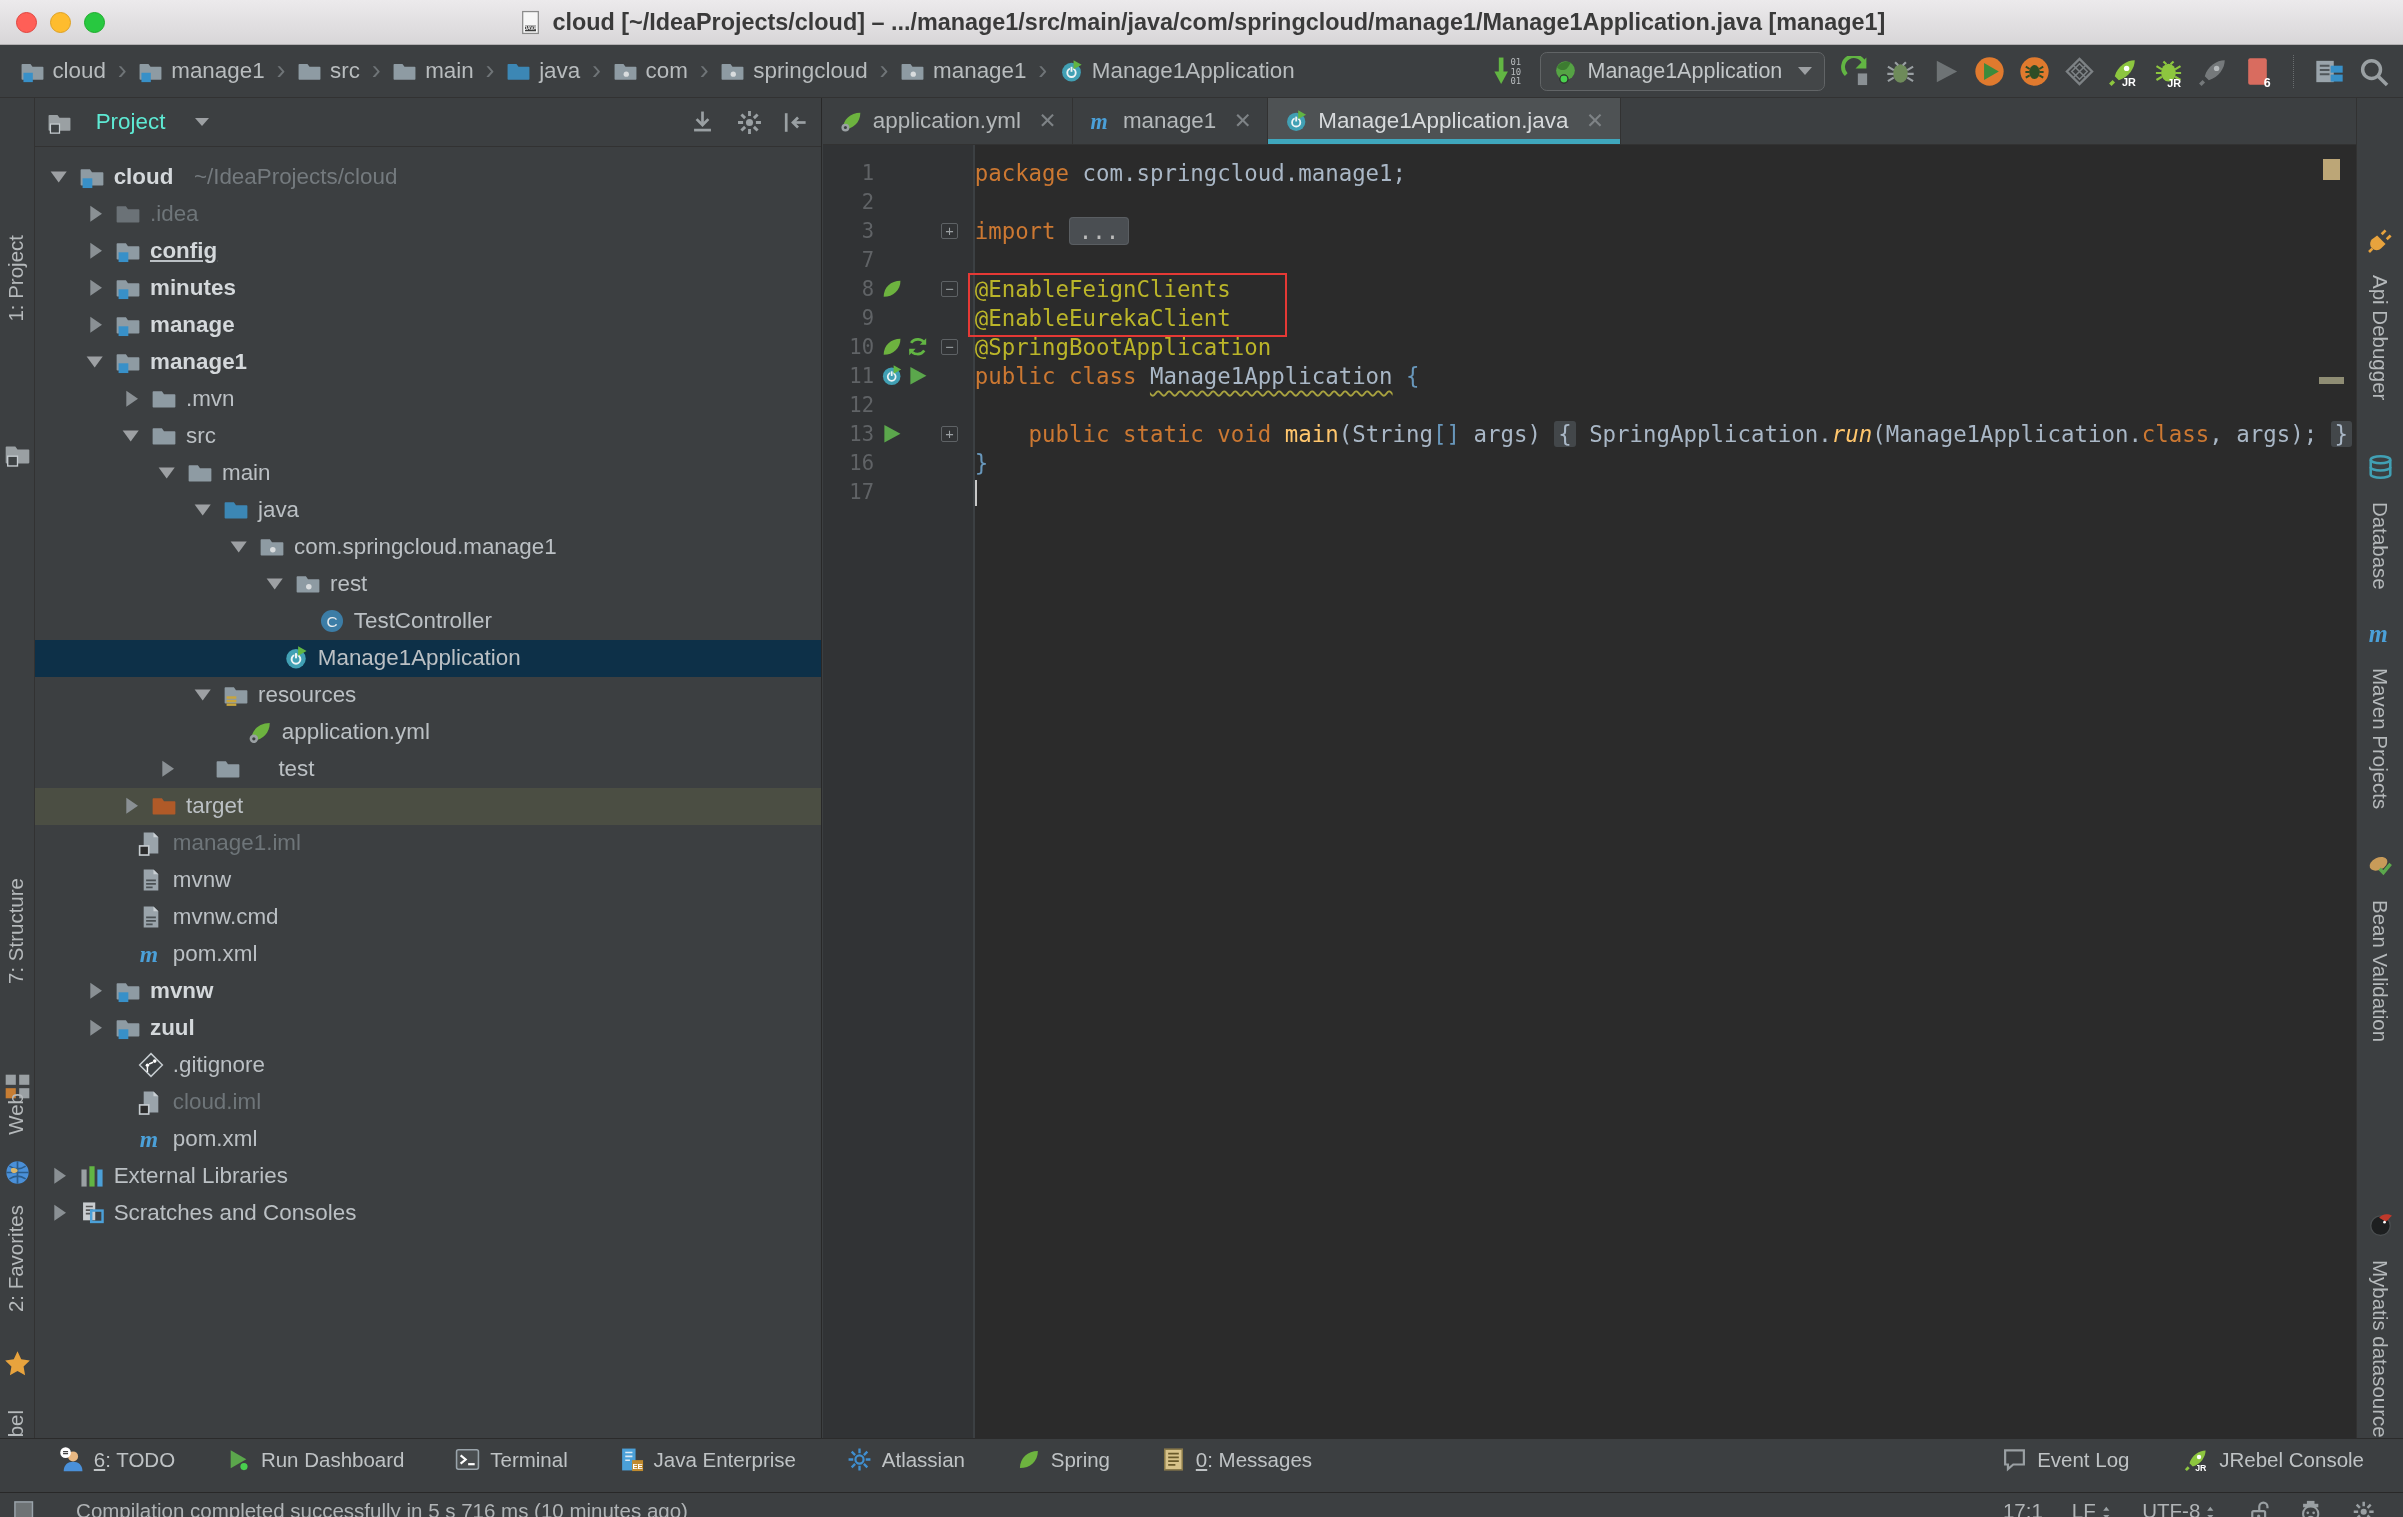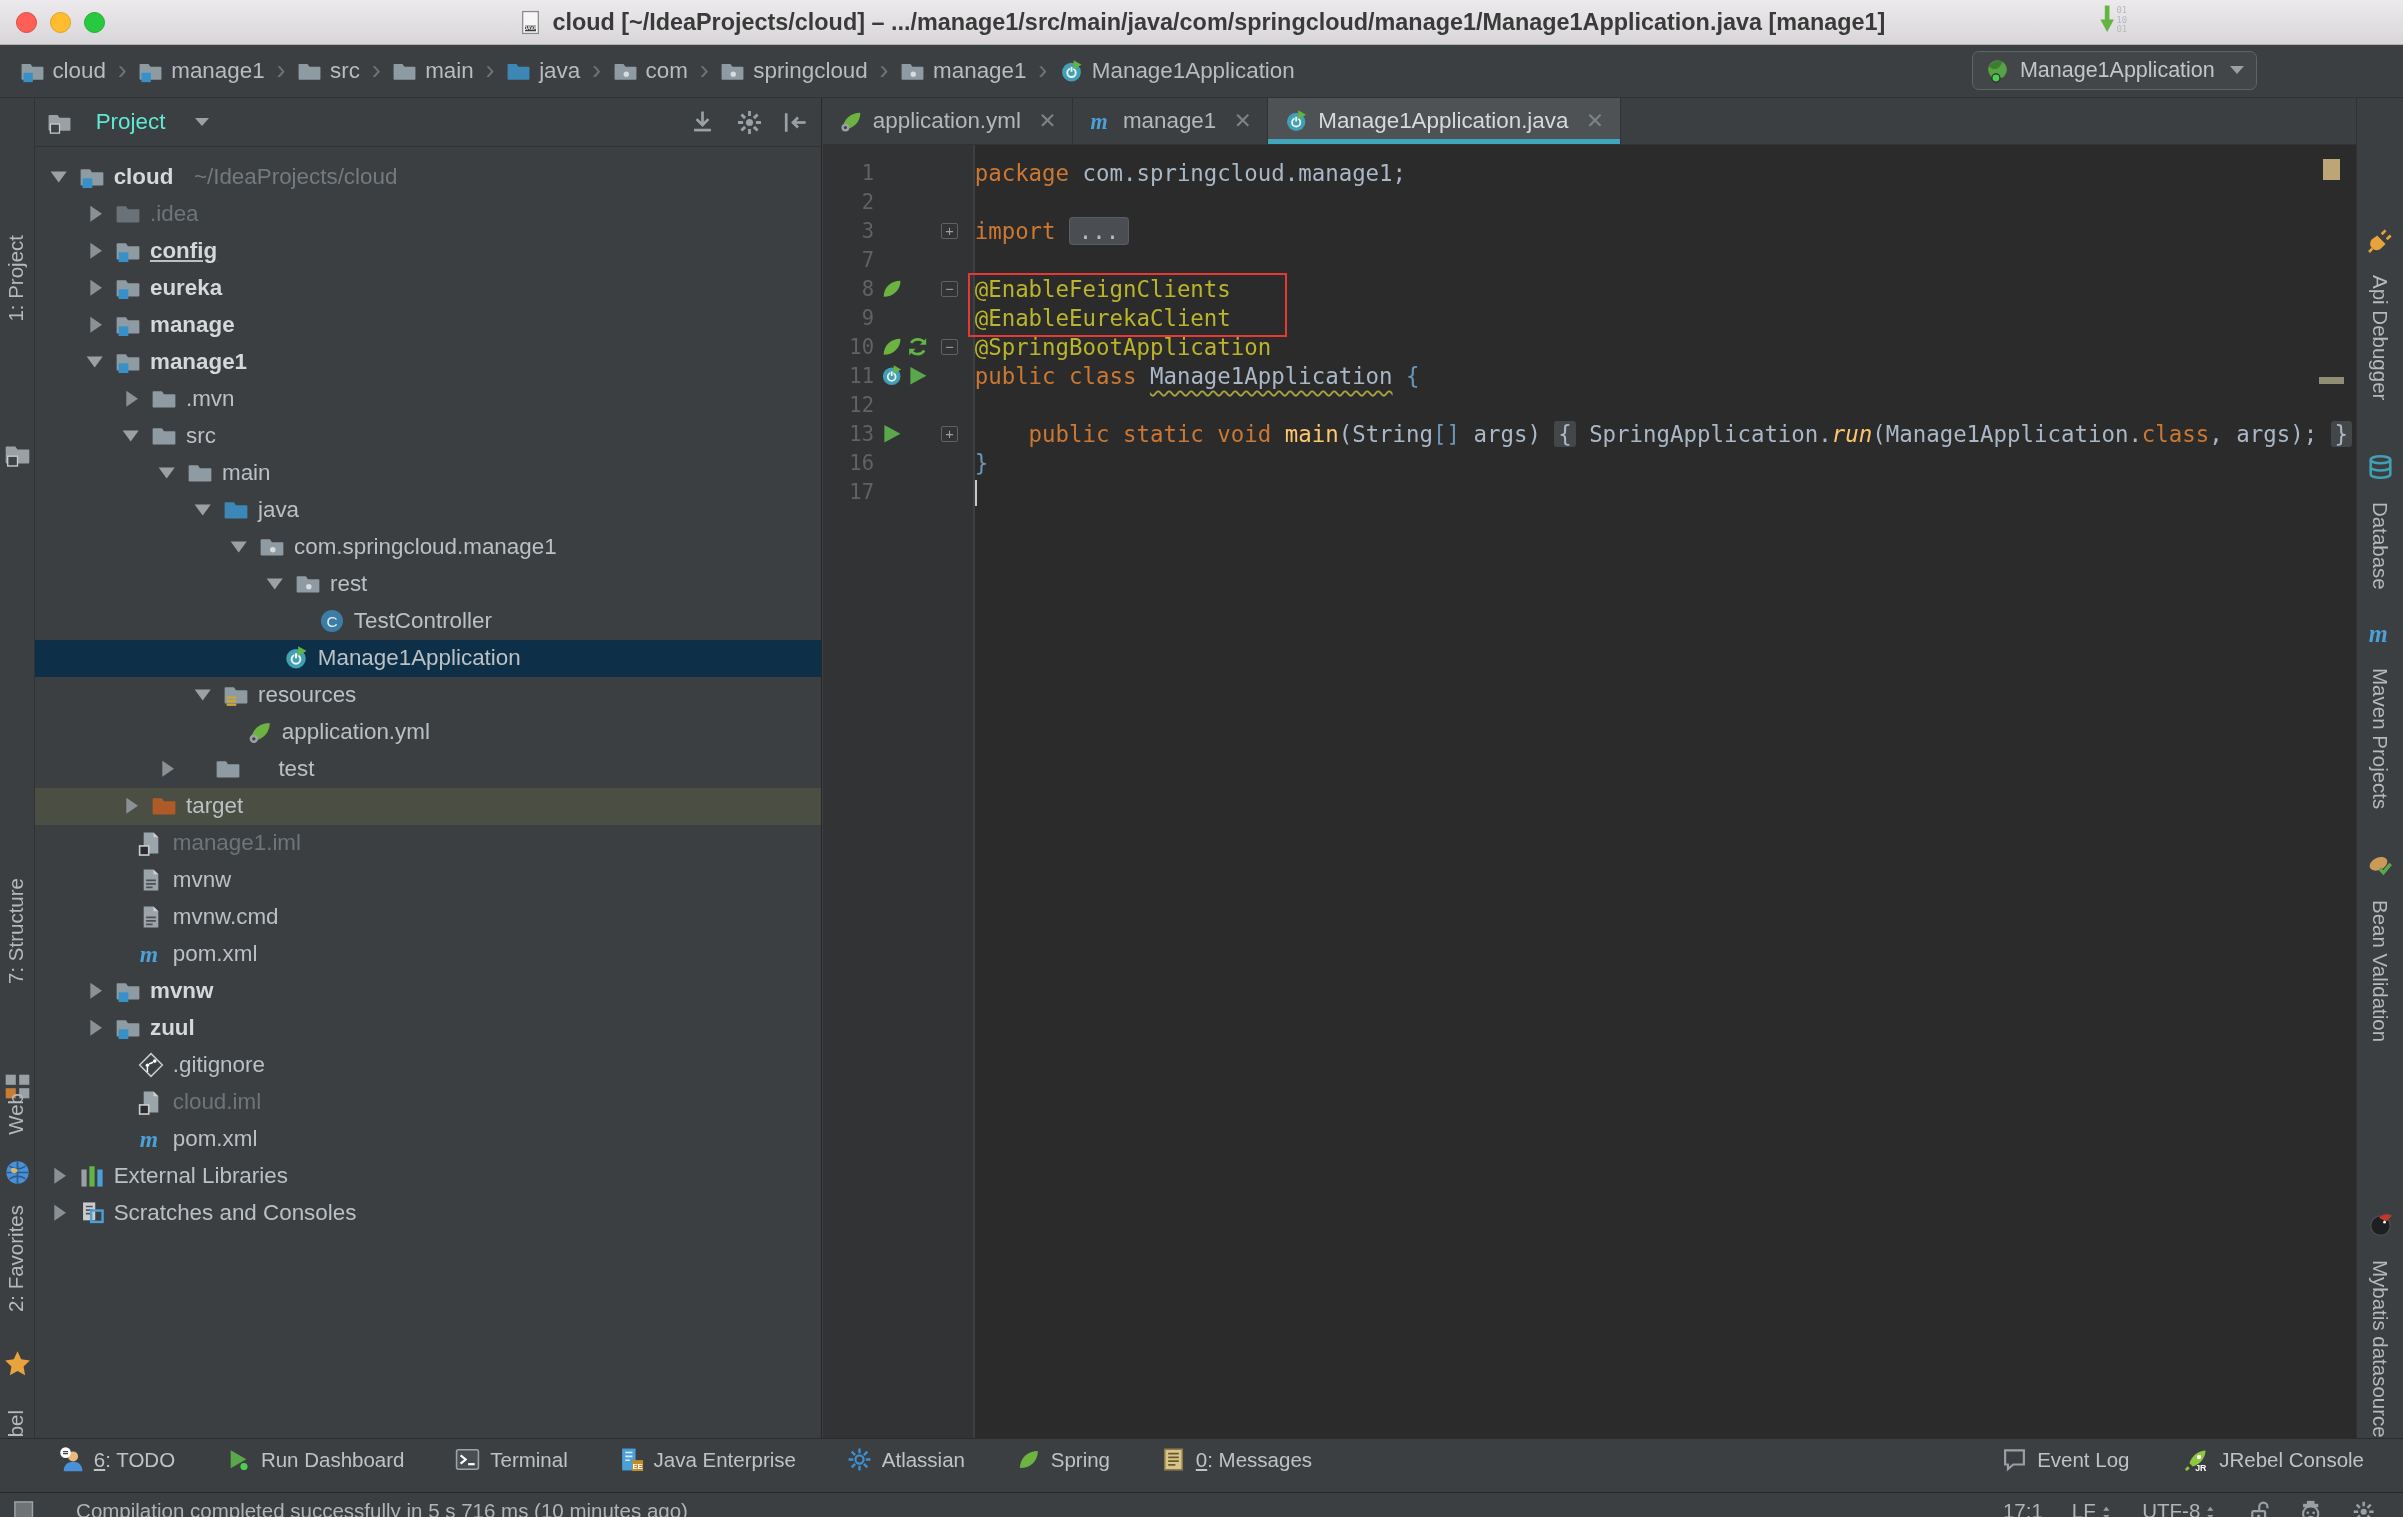--- a/index.html
+++ b/index.html
@@ -23,21 +23,21 @@
 
   
   #toolbar { position:absolute; left:0; top:45px; width:100%; height:53px;
     background:#3c3f41; border-bottom:1px solid #323232;
     display:flex; align-items:center; padding:0 13.7px; }
   #breadcrumbs { display:flex; align-items:center; gap:3.9px; }
   .crumb { display:flex; align-items:center; gap:7.8px; color:#b8bcbe; font-size:22.4px;
     padding:2px 5.9px; }
   .crumb .icon { width:25px; height:25px; }
   .crumb-sep { color:#6f7477; font-size:27px; padding:0 2px; line-height:19.5px; }
-  #toolbar-right { margin-left:auto; display:flex; align-items:center; gap:15.6px;flex-direction:column; }
+  #toolbar-right { margin-left:auto; display:flex; align-items:center; gap:15.6px; }
   #run-config { display:flex; align-items:center; gap:9.8px; height:39px;
     border:1px solid #616466; border-radius:6.8px; padding:0 11.7px; background:#434648;
     color:#c2c6c8; font-size:21.5px; }
   #run-config .icon { width:25px; height:25px; }
   .dd-caret { width:0; height:0; border-left:7.8px solid transparent;
     border-right:7.8px solid transparent; border-top:8.8px solid #9da0a3; margin-left:5.9px; }
   .tb-icon { width:31px; height:31px; display:inline-block; }
   .tb-divider { width:1px; height:33px; border-left:1px dotted #6a6e70; margin:0 5.9px; }
 
   
@@ -394,21 +394,21 @@
           <span class="lbl">config</span>
         </div>
         <div class="trow bold" style="padding-left: 48px;">
           <span class="arrow"><svg viewBox="0 0 16 16" width="100%" height="100%">
               <path d="M5 2.5l8 5.5-8 5.5z" fill="#8a9094"></path>
             </svg></span>
           <span class="icon"><svg viewBox="0 0 16 16" width="100%" height="100%">
               <path d="M1.5 3.2h5.2l1.3 1.8h6.5c.3 0 .5.2.5.5v7.3c0 .3-.2.5-.5.5H1.5c-.3 0-.5-.2-.5-.5V3.7c0-.3.2-.5.5-.5z" fill="#8E9BA3"></path>
               <rect x="2.2" y="8.8" width="6" height="6" fill="#3890C8"></rect>
             </svg></span>
-          <span class="lbl">eureka</span>
+          <span class="lbl">minutes</span>
         </div>
         <div class="trow bold" style="padding-left: 48px;">
           <span class="arrow"><svg viewBox="0 0 16 16" width="100%" height="100%">
               <path d="M5 2.5l8 5.5-8 5.5z" fill="#8a9094"></path>
             </svg></span>
           <span class="icon"><svg viewBox="0 0 16 16" width="100%" height="100%">
               <path d="M1.5 3.2h5.2l1.3 1.8h6.5c.3 0 .5.2.5.5v7.3c0 .3-.2.5-.5.5H1.5c-.3 0-.5-.2-.5-.5V3.7c0-.3.2-.5.5-.5z" fill="#8E9BA3"></path>
               <rect x="2.2" y="8.8" width="6" height="6" fill="#3890C8"></rect>
             </svg></span>
           <span class="lbl">manage</span>

